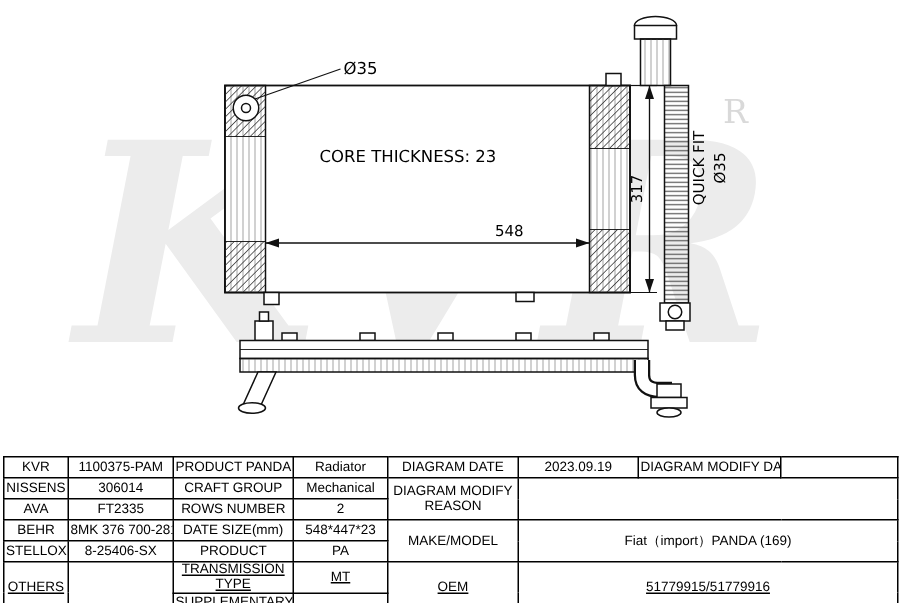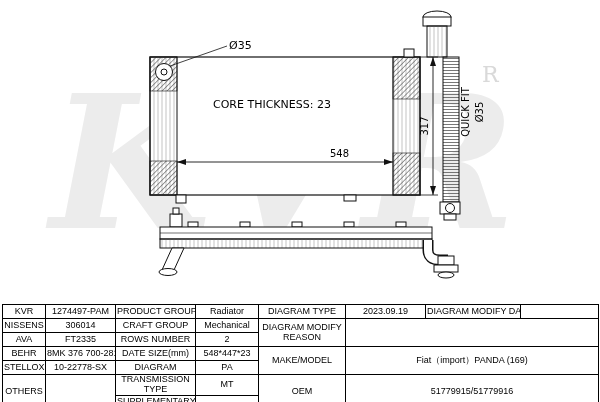--- a/index.html
+++ b/index.html
@@ -6,21 +6,21 @@
   body{width:600px;height:402px;position:relative;overflow:hidden;
        font-family:"Liberation Sans",sans-serif;color:#000;}
   .drawing{position:absolute;left:0;top:0;width:600px;height:303px;}
   svg{display:block;}
   .spec-table{position:absolute;left:2px;top:304px;width:596px;
       border-collapse:collapse;table-layout:fixed;
       font-family:"Liberation Sans",sans-serif;font-size:9px;color:#000;}
   .spec-table td{border:1px solid #000;text-align:center;vertical-align:middle;
       padding:0 1px;height:13px;line-height:1.1;white-space:nowrap;overflow:hidden;}
   .spec-table td.wrap{white-space:normal;}
-  .spec-table tr.tall td{height:19px;}
+  .spec-table tr.tall td{height:19px;text-decoration:underline;}
 </style>
 </head>
 <body>
 
 <div class="drawing">
 <svg width="600" height="303" viewBox="0 0 600 303" xmlns="http://www.w3.org/2000/svg">
   <defs>
     <pattern id="hatch" width="3.5" height="3.5" patternUnits="userSpaceOnUse" patternTransform="rotate(45)">
       <line x1="0" y1="0" x2="0" y2="3.5" stroke="#333" stroke-width="1"></line>
     </pattern>
@@ -119,24 +119,24 @@
       <col style="width:80px">
       <col style="width:63px">
     <col style="width:87px">
       <col style="width:80px">
       <col style="width:95px">
       <col style="width:78px">
   </colgroup>
   <tbody>
       <tr>
     <td>KVR</td>
-    <td>1274497-PAM</td>
-    <td>PRODUCT GROUP</td>
+    <td>1100375-PAM</td>
+    <td>PRODUCT PANDA</td>
     <td>Radiator</td>
-    <td>DIAGRAM TYPE</td>
+    <td>DIAGRAM DATE</td>
     <td>2023.09.19</td>
     <td>DIAGRAM MODIFY DATE</td>
     <td></td>
   </tr>
   <tr>
     <td>NISSENS</td>
     <td>306014</td>
     <td>CRAFT GROUP</td>
     <td>Mechanical</td>
     <td rowspan="2" class="wrap">DIAGRAM MODIFY REASON</td>
@@ -151,22 +151,22 @@
   <tr>
     <td>BEHR</td>
     <td>8MK 376 700-281</td>
     <td>DATE SIZE(mm)</td>
     <td>548*447*23</td>
     <td rowspan="2">MAKE/MODEL</td>
     <td rowspan="2" colspan="3">Fiat（import）PANDA (169)</td>
   </tr>
   <tr>
     <td>STELLOX</td>
-    <td>10-22778-SX</td>
-    <td>DIAGRAM</td>
+    <td>8-25406-SX</td>
+    <td>PRODUCT</td>
     <td>PA</td>
   </tr>
   <tr class="tall">
     <td rowspan="2">OTHERS</td>
     <td rowspan="2"></td>
     <td class="wrap">TRANSMISSION TYPE</td>
     <td>MT</td>
     <td rowspan="2">OEM</td>
     <td rowspan="2" colspan="3">51779915/51779916</td>
   </tr>

